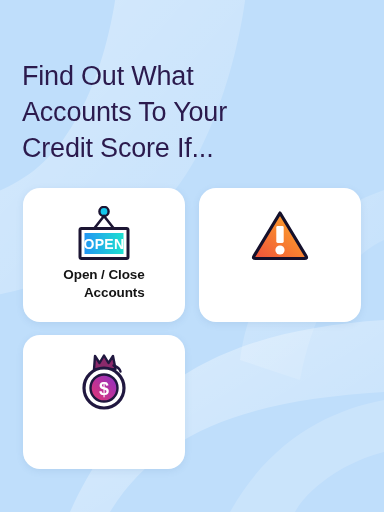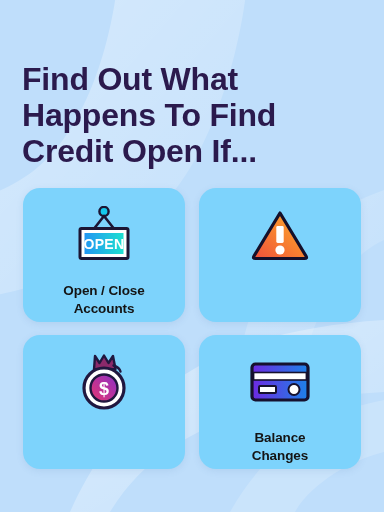--- a/index.html
+++ b/index.html
@@ -31,62 +31,62 @@
     pointer-events: none;
   }
 
   
   .headline {
     position: absolute;
     left: 22px;
     top: 40px;
     width: 330px;
     color: #2b1a4d;
-    font-size: 32px;
+    font-size: 27px;
     line-height: 36px;
-    font-weight: 700;
+    font-weight: 400;
     letter-spacing: -0.2px;
   }
   .headline .line {
     display: block;
     white-space: nowrap;
   }
 
   
   .grid {
     position: absolute;
     left: 23px;
     top: 188px;
     width: 338px;
     display: grid;
     grid-template-columns: 162px 162px;
     grid-template-rows: 134px 134px;
     column-gap: 14px;
     row-gap: 13px;
   }
   .card {
-    background: #7dd3fc;
+    background: #ffffff;
     border-radius: 17px;
     box-shadow: 0 2px 7px rgba(80,120,170,0.13);
     display: flex;
     flex-direction: column;
     align-items: center;
     justify-content: flex-start;
     padding-top: 16px;
     box-sizing: border-box;
   }
   .card-icon {
     height: 62px;
     display: flex;
     align-items: center;
     justify-content: center;
   }
   .card-label {
-    margin-top: 16px;
-    text-align: center;
+    margin-top: 0;
+    text-align: right;
     color: #141414;
     font-size: 13.5px;
     font-weight: 700;
     line-height: 18px;
     letter-spacing: -0.1px;
     white-space: pre-line;
   }
 </style>
 </head>
 <body>
@@ -101,22 +101,22 @@
       </linearGradient>
     </defs>
     <path d="M -60 300 C 40 300 150 250 200 150 C 240 70 250 -20 250 -60 L 120 -60 C 120 20 90 140 20 180 C -10 198 -40 205 -60 207 Z" fill="url(#arcFade)" opacity="0.75"></path>
     <path d="M 110 512 C 160 430 250 400 384 392 L 384 320 C 230 330 130 380 70 512 Z" fill="url(#arcFade)" opacity="0.8"></path>
     <path d="M 230 512 C 270 440 330 410 384 400 L 384 452 C 350 460 310 485 295 512 Z" fill="#ffffff" opacity="0.18"></path>
     <path d="M 384 190 C 300 220 250 280 240 360 L 300 380 C 315 300 350 255 384 240 Z" fill="url(#arcFade)" opacity="0.5"></path>
   </svg>
 
   <h1 class="headline">
     <span class="line">Find Out What</span>
-    <span class="line">Happens To Find</span>
-    <span class="line">Credit Open If...</span>
+    <span class="line">Accounts To Your</span>
+    <span class="line">Credit Score If...</span>
   </h1>
 
   <div class="grid">
 
     <div class="card">
       <div class="card-icon">
         <svg width="66" height="58" viewBox="0 0 66 58" aria-hidden="true">
           <defs>
             <linearGradient id="gOpen" x1="0" y1="0" x2="1" y2="0">
               <stop offset="0%" stop-color="#2196f3"></stop>
@@ -162,33 +162,15 @@
           </defs>
           <path d="M20 4 L24.5 11 L29 3.5 L33.5 11 L38 4 L40.5 17 L19 17.5 Z" fill="#8b2a6b" stroke="#20173f" stroke-width="2.4" stroke-linejoin="round"></path>
           <path d="M38.5 13.5 C43 15 45 17.5 45.5 19.5" stroke="#20173f" stroke-width="2.4" fill="none" stroke-linecap="round"></path>
           <circle cx="29" cy="36" r="20" fill="#ffffff" stroke="#20173f" stroke-width="3.2"></circle>
           <circle cx="29" cy="36" r="13.5" fill="url(#gBag)" stroke="#20173f" stroke-width="2.4"></circle>
           <text x="29" y="43" text-anchor="middle" font-family="Liberation Sans, sans-serif" font-size="18" font-weight="700" fill="#ffffff">$</text>
         </svg>
       </div>
     </div>
 
-    <div class="card">
-      <div class="card-icon">
-        <svg width="64" height="48" viewBox="0 0 64 48" aria-hidden="true">
-          <defs>
-            <linearGradient id="gCard" x1="0" y1="0" x2="1" y2="0">
-              <stop offset="0%" stop-color="#6d2ae2"></stop>
-              <stop offset="100%" stop-color="#1d82e8"></stop>
-            </linearGradient>
-          </defs>
-          <rect x="4" y="6" width="56" height="36" rx="3.5" fill="url(#gCard)" stroke="#16112e" stroke-width="3.2"></rect>
-          <rect x="5.6" y="14.5" width="52.8" height="7.5" fill="#ffffff" stroke="#16112e" stroke-width="1.6"></rect>
-          <rect x="11" y="28" width="17" height="7" rx="1" fill="#ffffff" stroke="#16112e" stroke-width="2"></rect>
-          <circle cx="46" cy="31.5" r="5.5" fill="#ffffff" stroke="#16112e" stroke-width="2"></circle>
-        </svg>
-      </div>
-      <div class="card-label">Balance
-Changes</div>
-    </div>
 
   </div>
 </div>
 
 </body></html>

